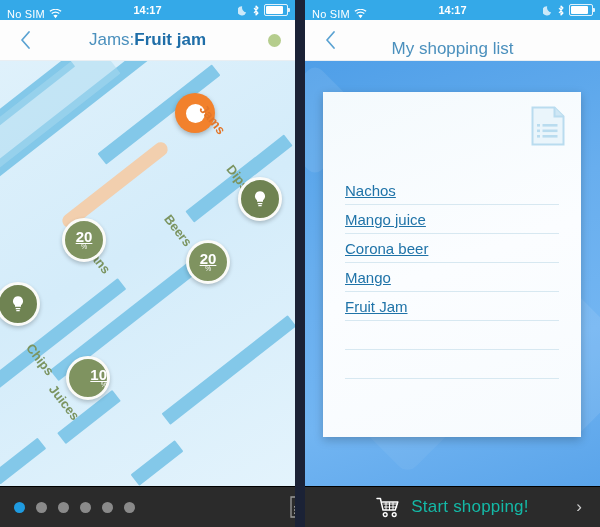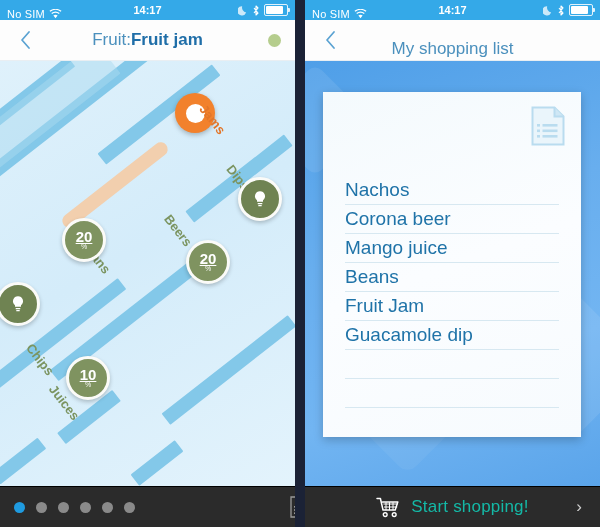--- a/index.html
+++ b/index.html
@@ -64,21 +64,21 @@
   
   .rbody{position:absolute;top:60px;left:0;width:295px;height:427px;overflow:hidden;
          background:linear-gradient(160deg,#4f9fe8 0%,#68aeee 40%,#72b5f2 70%,#5aa4ea 100%);}
   .poly{position:absolute;background:rgba(255,255,255,.09);}
   .card{position:absolute;left:18px;top:32px;width:258px;height:345px;
         background:linear-gradient(160deg,#f4fafd 0%,#fbfdff 50%,#f7fbfe 100%);
         box-shadow:0 3px 9px rgba(0,0,0,.22);}
   .doc-icon{position:absolute;right:16px;top:14px;width:34px;height:40px;}
   .items{position:absolute;left:22px;right:22px;top:84px;}
   .item{height:28px;display:flex;align-items:center;border-bottom:1px solid #d7e8f1;
-        font-size:19px;color:#1f73a8;font-weight:400;cursor:pointer;}
+        font-size:15px;color:#1f73a8;font-weight:400;cursor:pointer;text-decoration:underline;}
   .item.empty{color:transparent;}
   .startbar{position:absolute;bottom:0;left:0;width:295px;height:40px;background:#2b2b2b;
             border-top:1px solid #000;display:flex;align-items:center;justify-content:center;
             cursor:pointer;z-index:18;}
   .startbar .cart{width:26px;height:21px;margin-right:9px;}
   .start-label{color:#14b8a6;font-size:17px;font-weight:300;letter-spacing:.2px;}
   .chev-right{position:absolute;right:18px;color:#cfcfcf;font-size:17px;}
 </style>
 </head>
 <body>
@@ -110,21 +110,21 @@
       </div>
     </div>
 
     <div class="navbar">
       <div class="nav-back">
         <svg width="11" height="18" viewBox="0 0 11 18">
           <path d="M9 1 L2 9 L9 17" stroke="#5aa2d2" stroke-width="1.7" fill="none" stroke-linecap="round" stroke-linejoin="round"></path>
         </svg>
       </div>
       <div class="nav-title">
-        <span class="light">Fruit:</span><span class="bold">Fruit jam</span>
+        <span class="light">Jams:</span><span class="bold">Fruit jam</span>
       </div>
       <div class="nav-dot"></div>
     </div>
 
     <div class="map">
 
       <div class="aisle" style="width:13px;height:215px;left:-20px;top:-40px;transform:rotate(52deg);"></div>
       <div class="aisle" style="width:14px;height:250px;left:60px;top:-70px;transform:rotate(52deg);"></div>
       <div class="aisle" style="width:14px;height:145px;left:152px;top:-18px;transform:rotate(52deg);"></div>
       <div class="aisle" style="width:14px;height:125px;left:232px;top:56px;transform:rotate(52deg);"></div>
@@ -150,21 +150,21 @@
       <div class="maplabel" style="left:44px;top:335px;transform:rotate(52deg);">Juices</div>
 
       <div class="badge" style="left:62px;top:158px;">
         <span class="num">20</span>
         <span class="pct">%</span>
       </div>
       <div class="badge" style="left:186px;top:180px;">
         <span class="num">20</span>
         <span class="pct">%</span>
       </div>
-      <div class="badge" style="left:66px;top:296px;">
+      <div class="badge" style="left:66px;top:296px;align-items:flex-end;">
         <span class="num">10</span>
         <span class="pct">%</span>
       </div>
       <div class="badge bulb" style="left:238px;top:117px;">
         <svg class="bulbico" viewBox="0 0 16 18">
           <path d="M8 1.2a5 5 0 0 0-3 9v1.6h6V10.2a5 5 0 0 0-3-9z" fill="#fff"></path>
           <rect x="5.6" y="13" width="4.8" height="1.3" rx=".6" fill="#fff"></rect>
           <rect x="6.2" y="15" width="3.6" height="1.3" rx=".6" fill="#fff"></rect>
         </svg>
       </div>
@@ -253,25 +253,24 @@
               <rect x="11.5" y="18" width="15" height="2.6"></rect>
             <rect x="6" y="23.5" width="3" height="2.6"></rect>
               <rect x="11.5" y="23.5" width="15" height="2.6"></rect>
             <rect x="6" y="29" width="3" height="2.6"></rect>
               <rect x="11.5" y="29" width="15" height="2.6"></rect>
           </g>
         </svg>
 
         <div class="items">
           <div class="item">Nachos</div>
+          <div class="item">Mango juice</div>
           <div class="item">Corona beer</div>
-          <div class="item">Mango juice</div>
-          <div class="item">Beans</div>
+          <div class="item">Mango</div>
           <div class="item">Fruit Jam</div>
-          <div class="item">Guacamole dip</div>
           <div class="item empty"></div>
           <div class="item empty"></div>
         </div>
       </div>
     </div>
 
     <div class="startbar">
       <svg class="cart" viewBox="0 0 26 21">
         <path d="M1 1.5h3.4l2.6 11.5h12.2l2.6-8H6.6" fill="none" stroke="#fff" stroke-width="1.5" stroke-linejoin="round" stroke-linecap="round"></path>
         <path d="M7.4 7h14.2M8 10h13.2M10 5.2v8M13.5 5.2v8M17 5.2v8" stroke="#fff" stroke-width="1"></path>

